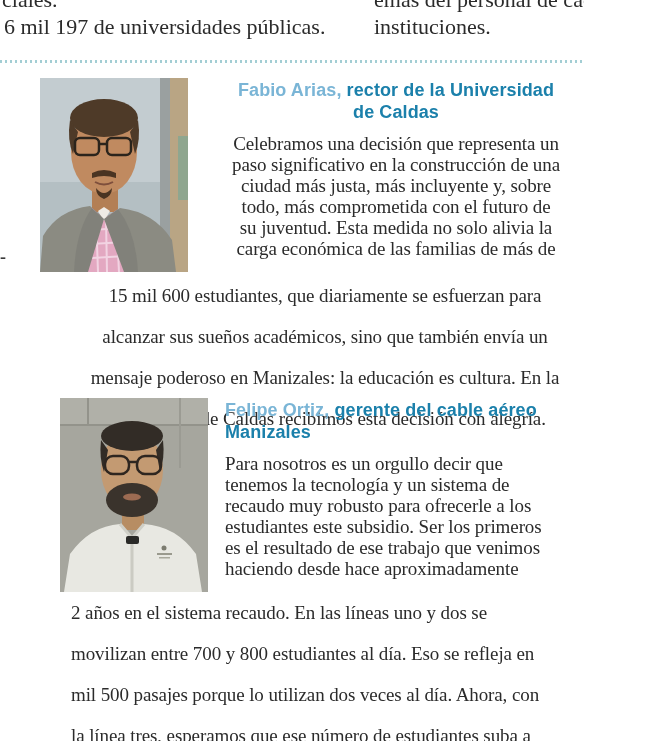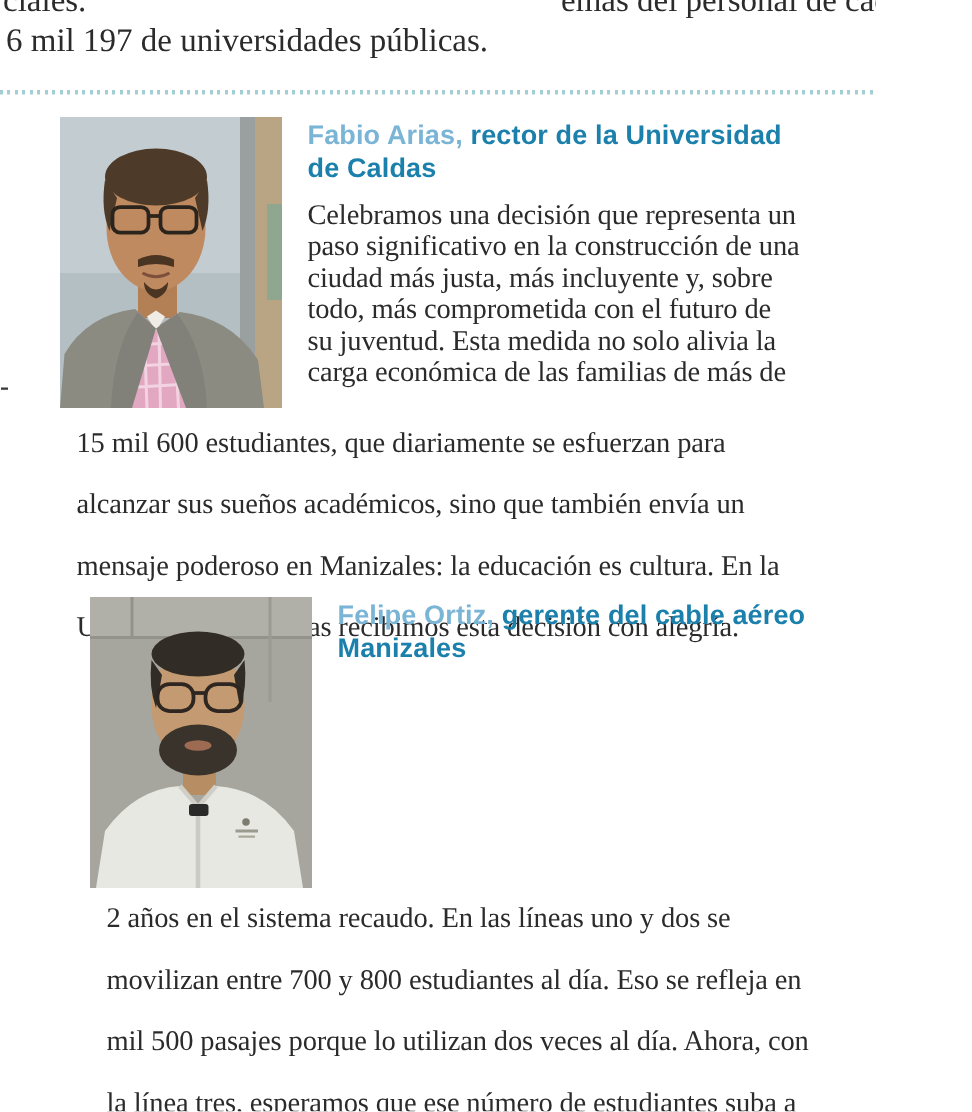--- a/index.html
+++ b/index.html
@@ -19,21 +19,21 @@
   .top-line.right { left:374px; }
 
   
   .dotted-rule {
     position:absolute; left:0; right:0; top:60px; height:3px;
     background:repeating-linear-gradient(90deg, var(--dotted-rule,#a3ced4) 0 2px, transparent 2px 5px);
   }
 
   
   .quote { position:absolute; left:40px; width:548px; }
-  .quote.q1 { top:78px;  height:313px; }
+  .quote.q1 { top:78px;  height:313px;text-align:center; }
   .quote.q2 { top:398px; height:340px;margin-left:20px; }
   .photo { position:absolute; left:0; top:0; width:148px; height:194px; display:block; }
   .q-header {
     position:absolute; left:165px; top:1px; width:382px;
     font-family:"Liberation Sans", sans-serif; font-weight:bold;
     font-size:18px; line-height:22px; color:var(--title-teal,#1b80ab);
     white-space:pre-line; letter-spacing:0.1px;
   }
   .q-name { color:var(--name-blue,#7ab5d6); }
   .q-body-top {
@@ -74,20 +74,21 @@
 
 <div class="page">
 
   <div class="top-cut left">
       <span class="inner">ciales.</span>
     </div>
   <div class="top-line left">6 mil 197 de universidades públicas.</div>
   <div class="top-cut right">
       <span class="inner">emas del personal de cada u</span>
     </div>
+  <div class="top-line right">instituciones.</div>
 
   <div class="dotted-rule"></div>
 
   <div class="left-cut">-</div>
 
   <div class="quote q1">
     <svg class="photo" viewBox="0 0 148 194" xmlns="http://www.w3.org/2000/svg">
       <rect width="148" height="194" fill="#c3ccd0"></rect>
       <rect x="0" y="104" width="148" height="90" fill="#b4bfc3"></rect>
       <rect x="120" y="0" width="10" height="194" fill="#9aa0a0"></rect>
@@ -152,20 +153,26 @@
       <path d="M4,194 L10,156 Q30,128 60,126 L72,140 L84,126 Q116,128 136,156 L142,194 Z" fill="#e8e8e2"></path>
       <path d="M60,126 L72,140 L84,126" stroke="#cfcfc7" fill="none" stroke-width="3"></path>
       <line x1="72" y1="140" x2="72" y2="194" stroke="#cbcbc3" stroke-width="3"></line>
       <rect x="66" y="138" width="13" height="8" rx="2" fill="#2a2a28"></rect>
       <circle cx="104" cy="150" r="2.5" fill="#7c7c70"></circle>
       <rect x="97" y="155" width="15" height="2" fill="#9a9a8e"></rect>
       <rect x="99" y="159" width="11" height="1.5" fill="#a8a89c"></rect>
     </svg>
     <div class="q-header"><span class="q-name">Felipe Ortiz,</span> <span class="q-title">gerente del cable aéreo
 Manizales</span></div>
+    <div class="q-body-top">Para nosotros es un orgullo decir que
+tenemos la tecnología y un sistema de
+recaudo muy robusto para ofrecerle a los
+estudiantes este subsidio. Ser los primeros
+es el resultado de ese trabajo que venimos
+haciendo desde hace aproximadamente</div>
     <div class="q-body-bottom">2 años en el sistema recaudo. En las líneas uno y dos se
 movilizan entre 700 y 800 estudiantes al día. Eso se refleja en
 mil 500 pasajes porque lo utilizan dos veces al día. Ahora, con
 la línea tres, esperamos que ese número de estudiantes suba a
 mil 500, inclusive a 2000.</div>
   </div>
 
   <div class="sliver sliver-1"></div>
   <div class="sliver sliver-2">
     <div class="towel"></div>

